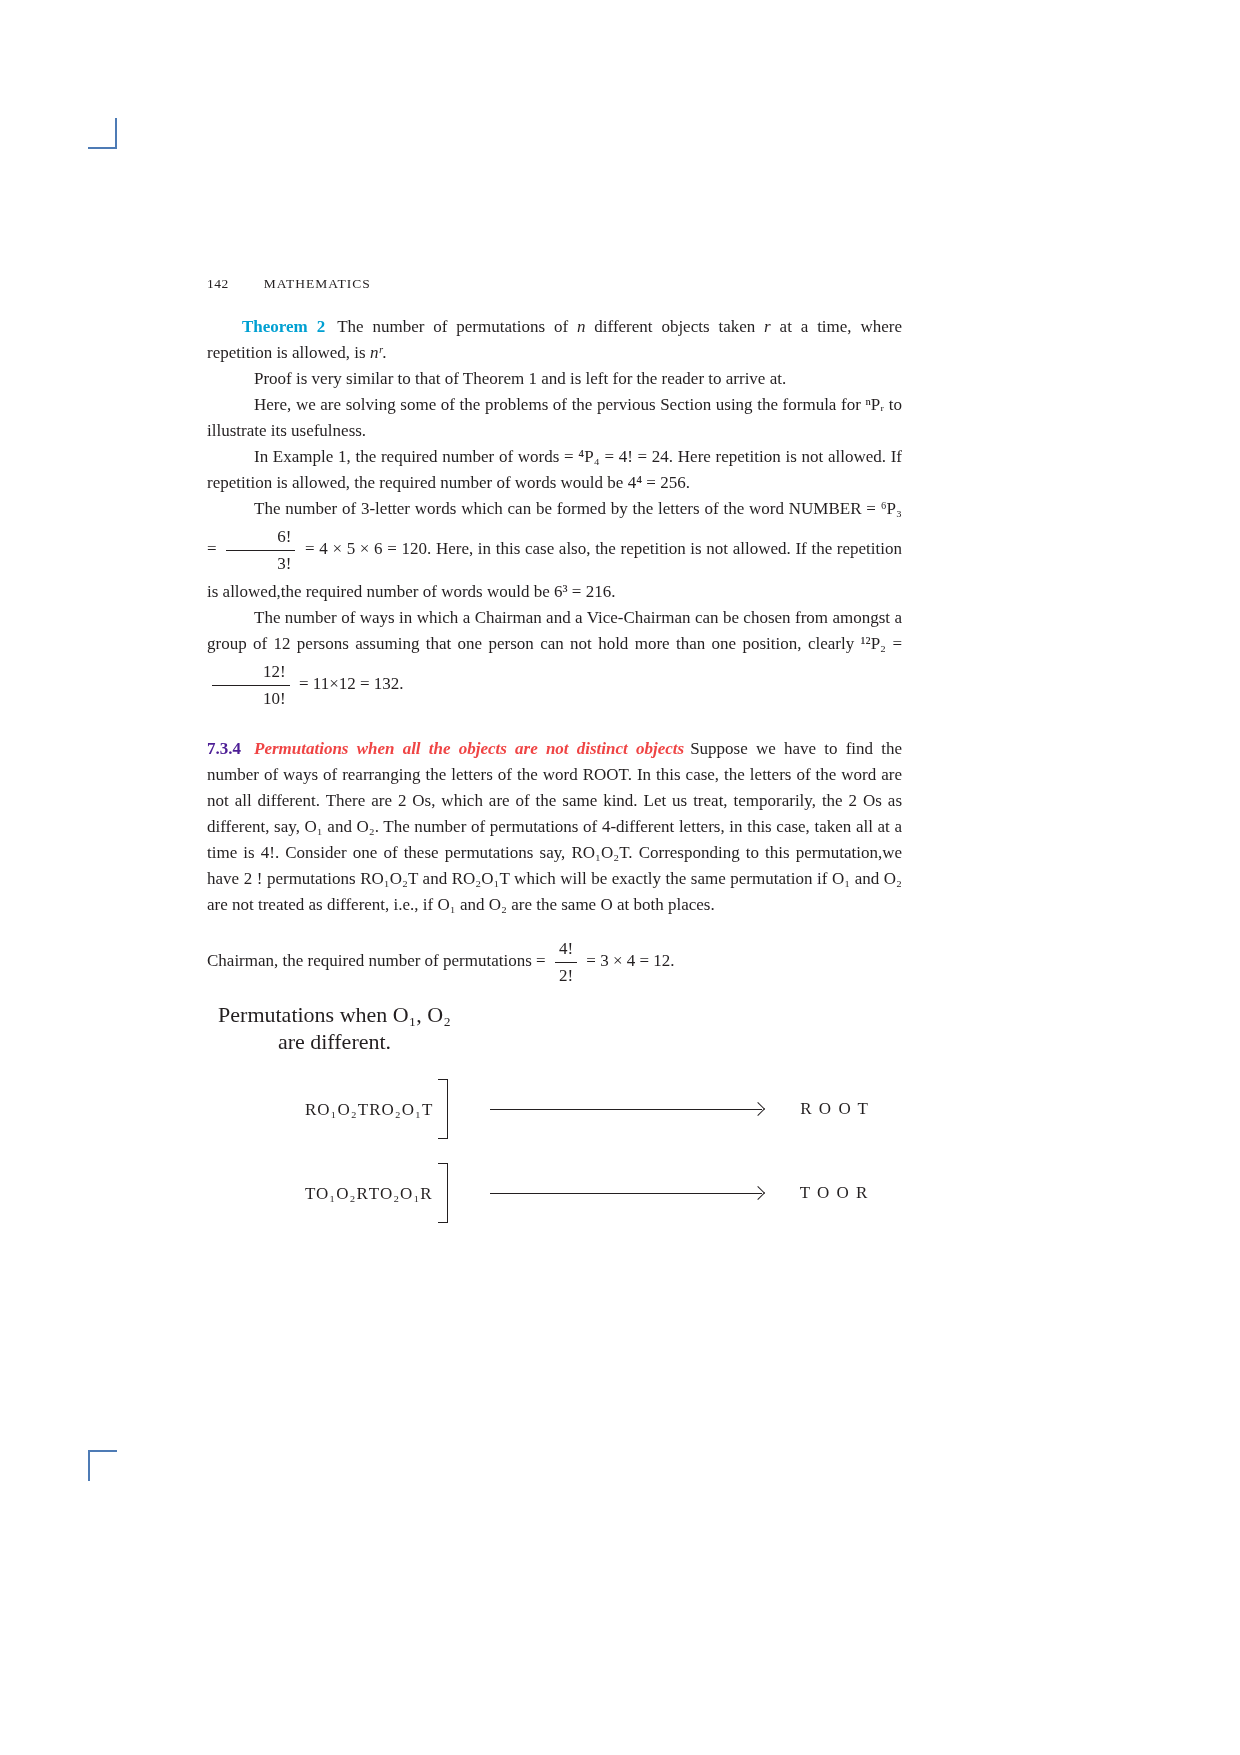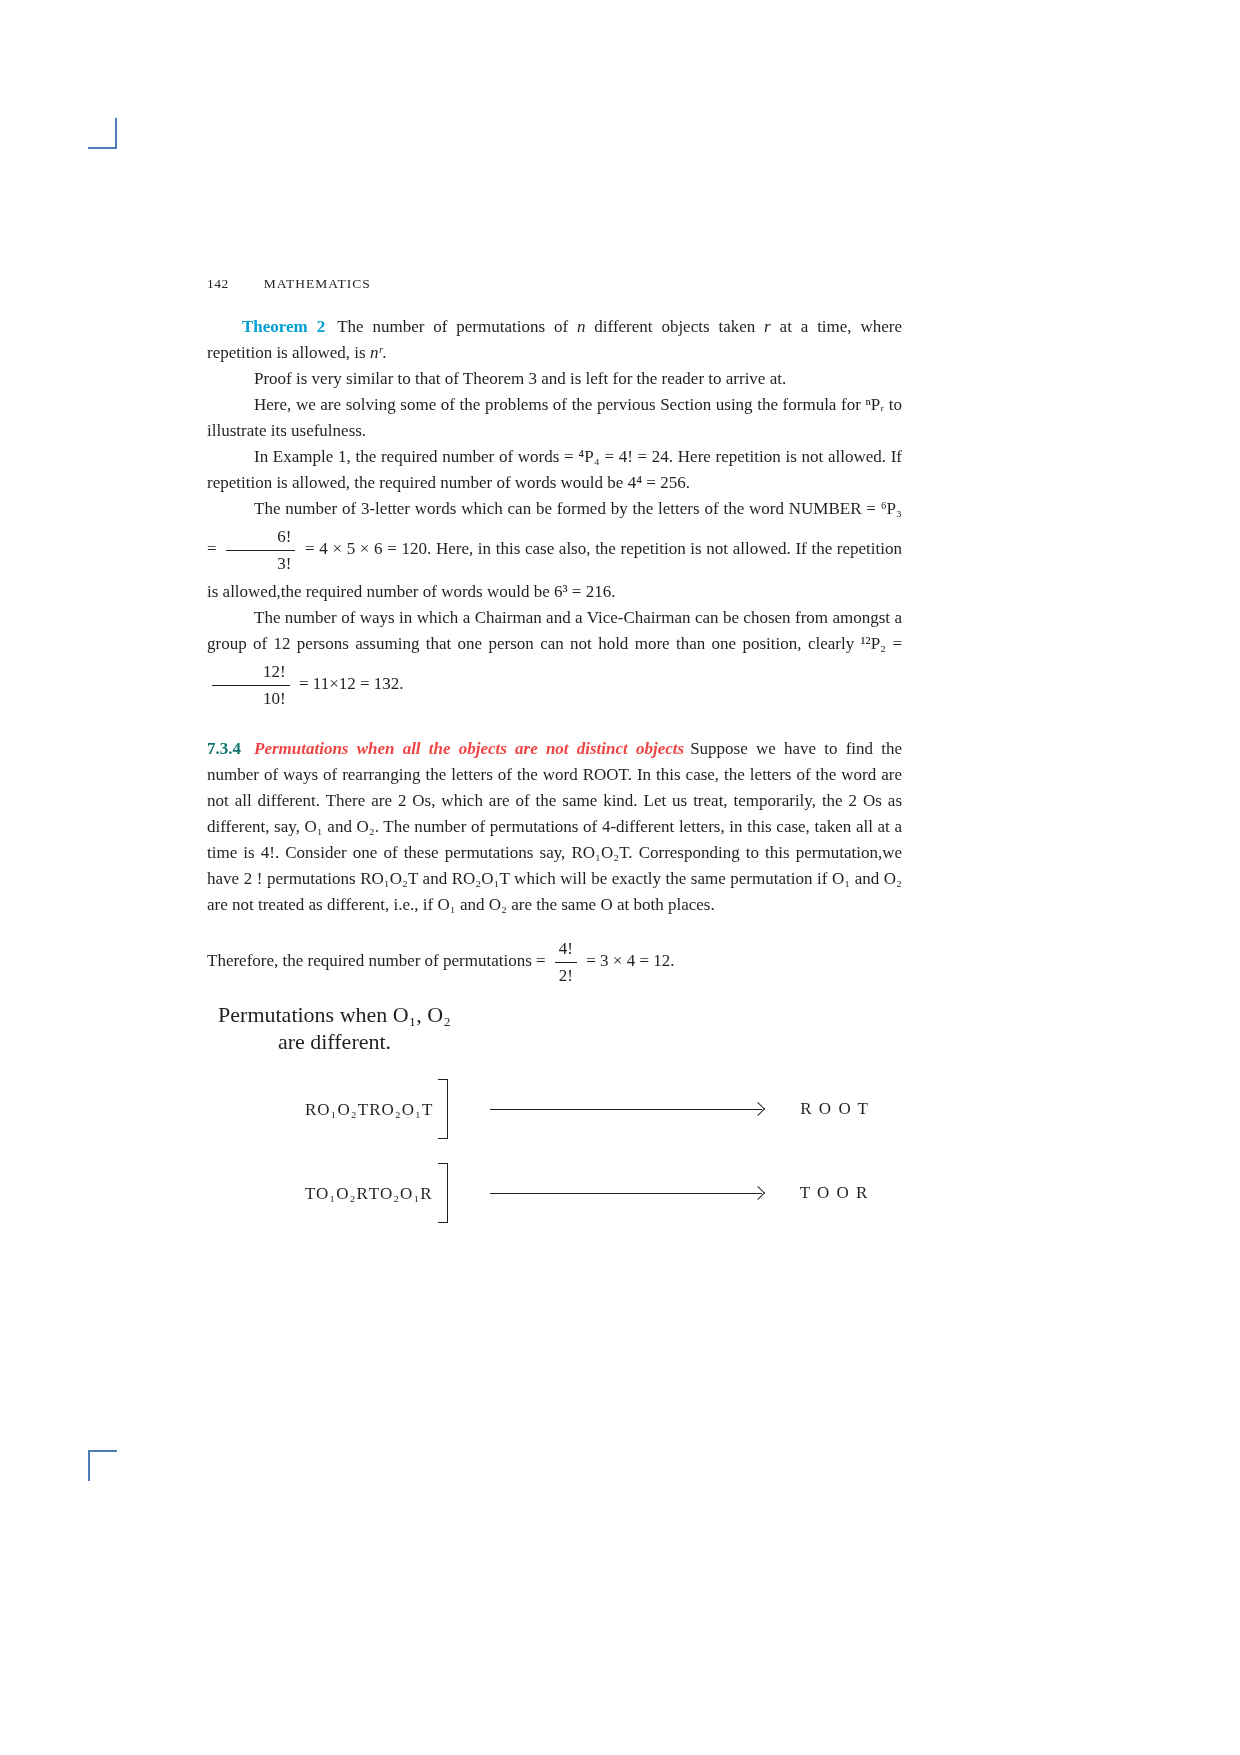--- a/index.html
+++ b/index.html
@@ -26,21 +26,21 @@
   .indent { text-indent: 47px; }
 
   .accent-label { color: #00a0d2; font-weight: bold; padding-right: 12px; margin-left: 35px; }
   .italic { font-style: italic; }
 
   .frac { display: inline-block; vertical-align: middle; text-align: center; margin: 4px 5px; line-height: 22px; }
   .frac .num { display: block; padding: 0 4px 2px; border-bottom: 1.4px solid #231f20; }
   .frac .den { display: block; padding-top: 2px; }
 
   .section-para { margin-top: 22px; }
-  .section-number { color: #0f766e; font-weight: bold; padding-right: 13px; }
+  .section-number { color: #4c1d95; font-weight: bold; padding-right: 13px; }
   .section-title  { color: #ef4444; font-weight: bold; font-style: italic; padding-right: 6px; }
 
   .therefore-para { margin-top: 16px; }
 
   .columns-heading { display: flex; margin-top: 10px; font-size: 22px; }
   .col-head { text-align: center; line-height: 27px; }
   .col-head.left  { width: 255px; }
   .col-head.right { width: 255px; margin-left: 120px; }
 
   .diagram-row { display: flex; align-items: center; margin-left: 98px; margin-top: 24px; }
@@ -69,33 +69,33 @@
 
   <div class="content">
 
     <div class="running-header">
       <span class="pagenum">142</span>
       <span class="book-title">MATHEMATICS</span>
     </div>
 
     <p class="para"><span class="accent-label">Theorem 2</span><span>The number of permutations of </span><span class="italic">n</span><span> different objects taken </span><span class="italic">r</span><span> at a time, where repetition is allowed, is </span><span class="italic">nʳ</span><span>.</span></p>
 
-    <p class="para indent">Proof is very similar to that of Theorem 3 and is left for the reader to arrive at.</p>
+    <p class="para indent">Proof is very similar to that of Theorem 1 and is left for the reader to arrive at.</p>
 
     <p class="para indent">Here, we are solving some of the problems of the pervious Section using the formula for ⁿPᵣ to illustrate its usefulness.</p>
 
     <p class="para indent">In Example 1, the required number of words = ⁴P₄ = 4! = 24. Here repetition is not allowed. If repetition is allowed, the required number of words would be 4⁴ = 256.</p>
 
     <p class="para indent"><span>The number of 3-letter words which can be formed by the letters of the word NUMBER = ⁶P₃ = </span><span class="frac"><span class="num">6!</span><span class="den">3!</span></span><span> = 4 × 5 × 6 = 120. Here, in this case also, the repetition is not allowed. If the repetition is allowed,the required number of words would be 6³ = 216.</span></p>
 
     <p class="para indent"><span>The number of ways in which a Chairman and a Vice-Chairman can be chosen from amongst a group of 12 persons assuming that one person can not hold more than one position, clearly ¹²P₂ = </span><span class="frac"><span class="num">12!</span><span class="den">10!</span></span><span> = 11×12 = 132.</span></p>
 
     <p class="para section-para"><span class="section-number">7.3.4</span><span class="section-title">Permutations when all the objects are not distinct objects</span><span>Suppose we have to find the number of ways of rearranging the letters of the word ROOT. In this case, the letters of the word are not all different. There are 2 Os, which are of the same kind. Let us treat, temporarily, the 2 Os as different, say, O₁ and O₂. The number of permutations of 4-different letters, in this case, taken all at a time is 4!. Consider one of these permutations say, RO₁O₂T. Corresponding to this permutation,we have 2 ! permutations RO₁O₂T and RO₂O₁T which will be exactly the same permutation if O₁ and O₂ are not treated as different, i.e., if O₁ and O₂ are the same O at both places.</span></p>
 
-    <p class="para therefore-para"><span>Therefore, the required number of permutations = </span><span class="frac"><span class="num">4!</span><span class="den">2!</span></span><span> = 3 × 4 = 12.</span></p>
+    <p class="para therefore-para"><span>Chairman, the required number of permutations = </span><span class="frac"><span class="num">4!</span><span class="den">2!</span></span><span> = 3 × 4 = 12.</span></p>
 
     <div class="columns-heading">
       <div class="col-head left">Permutations when O₁, O₂ are different.</div>
     </div>
 
     <div class="diagram-row">
       <div class="stack">
         <span class="stack-item">RO₁O₂T</span>
         <span class="stack-item">RO₂O₁T</span>
       </div>

